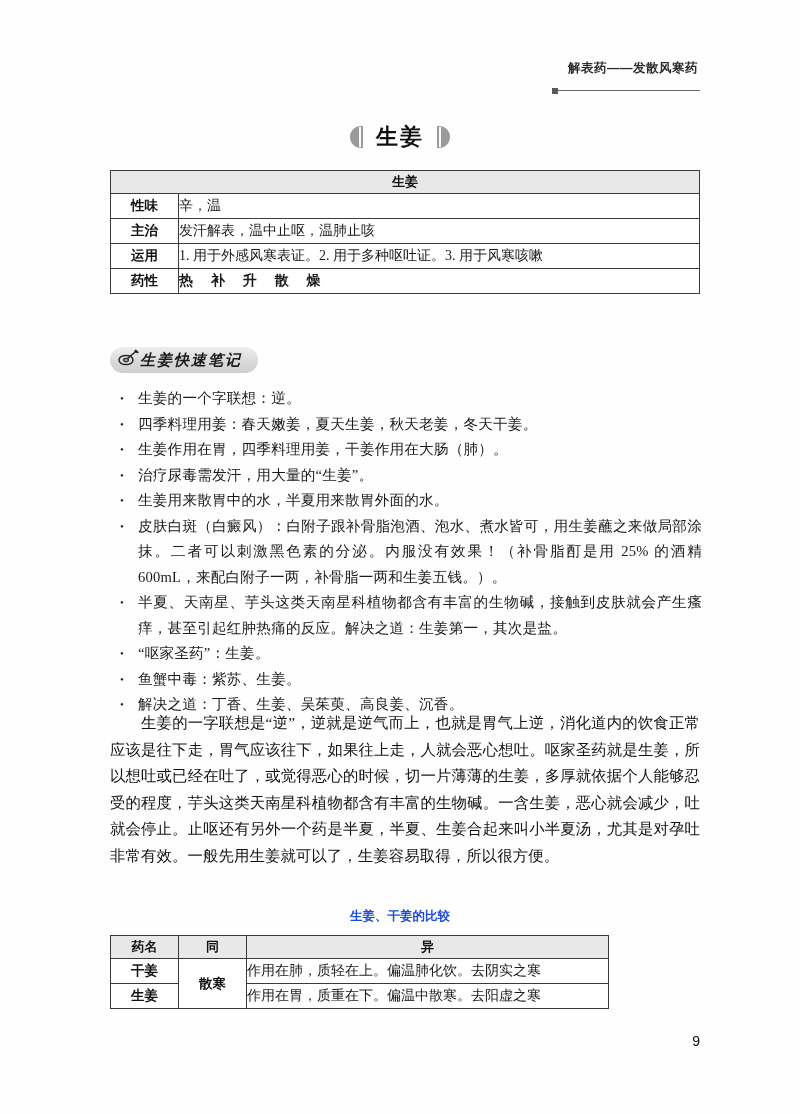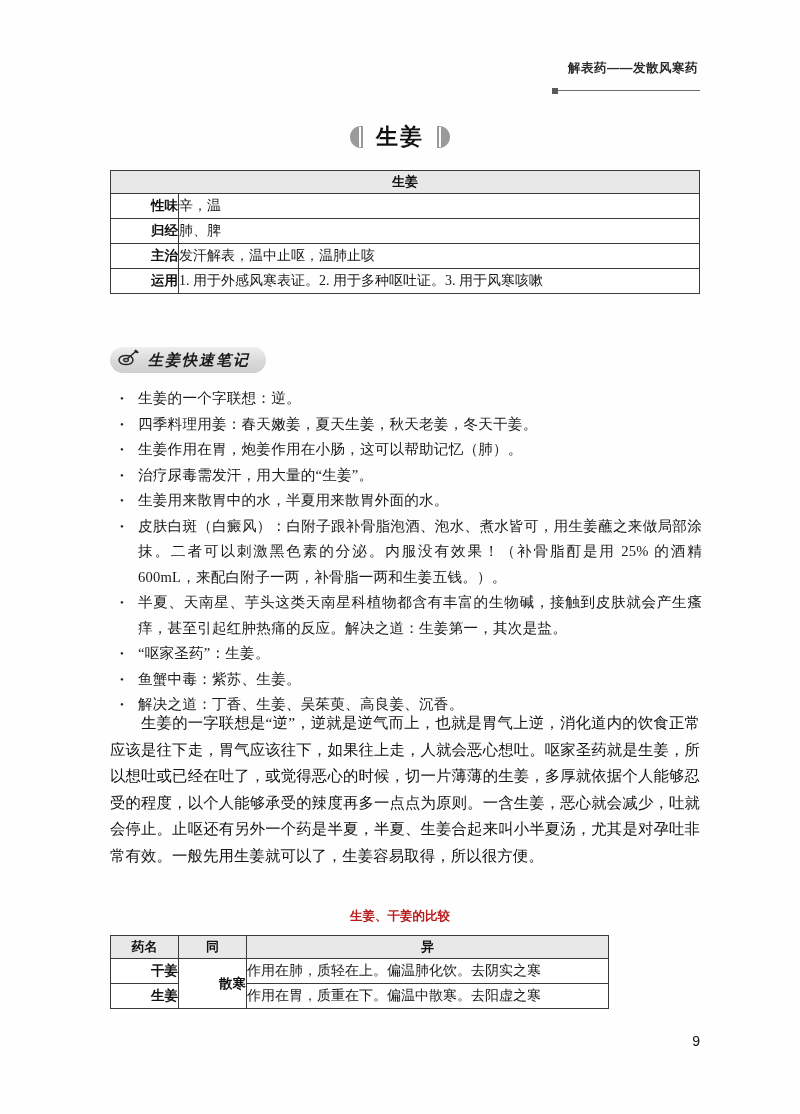--- a/index.html
+++ b/index.html
@@ -116,21 +116,21 @@
     background: #e8e8e8;
     text-align: center;
     font-family: "Liberation Sans", "DejaVu Sans", sans-serif;
     font-size: 13px;
     font-weight: 700;
     height: 22px;
     color: #111;
   }
   .lbl {
     background: #ffffff;
-    text-align: right;
+    text-align: center;
     font-family: "Liberation Sans", "DejaVu Sans", sans-serif;
     font-size: 13.5px;
     font-weight: 700;
     color: #111;
     height: 24px;
   }
   .val {
     font-family: "Liberation Serif", "DejaVu Serif", serif;
     font-size: 14px;
     padding-left: 8px;
@@ -144,35 +144,34 @@
     font-size: 14px;
   }
   .cmp-cap {
     position: absolute;
     left: 0; right: 0;
     top: 908px;
     text-align: center;
     font-family: "Liberation Sans", "DejaVu Sans", sans-serif;
     font-size: 12.5px;
     font-weight: 700;
-    color: #b91c1c;
+    color: #1d4ed8;
   }
 
   
   .badge {
     position: absolute;
     left: 110px;
     top: 347px;
     height: 26px;
     padding: 0 16px 0 8px;
     border-radius: 13px;
     background: linear-gradient(#efefef, #d9d9d9 55%, #cfcfcf);
     display: flex;
     align-items: center;
-    gap: 8px;
   }
   .badge .badge-text {
     font-family: "Liberation Serif", "DejaVu Serif", serif;
     font-size: 15px;
     font-weight: 700;
     font-style: italic;
     letter-spacing: 2px;
     color: #1a1a1a;
   }
 
@@ -252,30 +251,30 @@
       </colgroup>
     <tbody>
       <tr>
         <td class="hdr" colspan="2">生姜</td>
       </tr>
       <tr>
         <td class="lbl">性味</td>
         <td class="val">辛，温</td>
       </tr>
       <tr>
-        <td class="lbl">归经</td>
-        <td class="val">肺、脾</td>
-      </tr>
-      <tr>
         <td class="lbl">主治</td>
         <td class="val">发汗解表，温中止呕，温肺止咳</td>
       </tr>
       <tr>
         <td class="lbl">运用</td>
         <td class="val">1. 用于外感风寒表证。2. 用于多种呕吐证。3. 用于风寒咳嗽</td>
+      </tr>
+      <tr>
+        <td class="lbl">药性</td>
+        <td class="val props">热  补  升  散  燥</td>
       </tr>
     </tbody>
   </table>
 
   <div class="badge">
     <span>
       <svg width="22" height="18" viewBox="0 0 22 18" aria-hidden="true">
         <ellipse cx="8" cy="11" rx="7" ry="4.6" fill="none" stroke="#262626" stroke-width="1.5"></ellipse>
         <ellipse cx="8" cy="11" rx="2.4" ry="1.5" fill="none" stroke="#262626" stroke-width="1.3"></ellipse>
         <line x1="9.5" y1="9.5" x2="19" y2="1.5" stroke="#262626" stroke-width="1.6"></line>
@@ -289,21 +288,21 @@
     <div class="note-item">
       <span class="bullet">•</span>
       <span class="note-text">生姜的一个字联想：逆。</span>
     </div>
     <div class="note-item">
       <span class="bullet">•</span>
       <span class="note-text">四季料理用姜：春天嫩姜，夏天生姜，秋天老姜，冬天干姜。</span>
     </div>
     <div class="note-item">
       <span class="bullet">•</span>
-      <span class="note-text">生姜作用在胃，炮姜作用在小肠，这可以帮助记忆（肺）。</span>
+      <span class="note-text">生姜作用在胃，四季料理用姜，干姜作用在大肠（肺）。</span>
     </div>
     <div class="note-item">
       <span class="bullet">•</span>
       <span class="note-text">治疗尿毒需发汗，用大量的“生姜”。</span>
     </div>
     <div class="note-item">
       <span class="bullet">•</span>
       <span class="note-text">生姜用来散胃中的水，半夏用来散胃外面的水。</span>
     </div>
     <div class="note-item">
@@ -322,21 +321,21 @@
       <span class="bullet">•</span>
       <span class="note-text">鱼蟹中毒：紫苏、生姜。</span>
     </div>
     <div class="note-item">
       <span class="bullet">•</span>
       <span class="note-text">解决之道：丁香、生姜、吴茱萸、高良姜、沉香。</span>
     </div>
   </div>
 
   <div class="body-block">
-    <p class="para" style="margin:0">生姜的一字联想是“逆”，逆就是逆气而上，也就是胃气上逆，消化道内的饮食正常应该是往下走，胃气应该往下，如果往上走，人就会恶心想吐。呕家圣药就是生姜，所以想吐或已经在吐了，或觉得恶心的时候，切一片薄薄的生姜，多厚就依据个人能够忍受的程度，以个人能够承受的辣度再多一点点为原则。一含生姜，恶心就会减少，吐就会停止。止呕还有另外一个药是半夏，半夏、生姜合起来叫小半夏汤，尤其是对孕吐非常有效。一般先用生姜就可以了，生姜容易取得，所以很方便。</p>
+    <p class="para" style="margin:0">生姜的一字联想是“逆”，逆就是逆气而上，也就是胃气上逆，消化道内的饮食正常应该是往下走，胃气应该往下，如果往上走，人就会恶心想吐。呕家圣药就是生姜，所以想吐或已经在吐了，或觉得恶心的时候，切一片薄薄的生姜，多厚就依据个人能够忍受的程度，芋头这类天南星科植物都含有丰富的生物碱。一含生姜，恶心就会减少，吐就会停止。止呕还有另外一个药是半夏，半夏、生姜合起来叫小半夏汤，尤其是对孕吐非常有效。一般先用生姜就可以了，生姜容易取得，所以很方便。</p>
   </div>
 
   <div class="cmp-cap">生姜、干姜的比较</div>
 
   <table class="doc tbl-cmp">
     <colgroup>
         <col style="width:68px">
         <col style="width:68px">
         <col>
       </colgroup>

